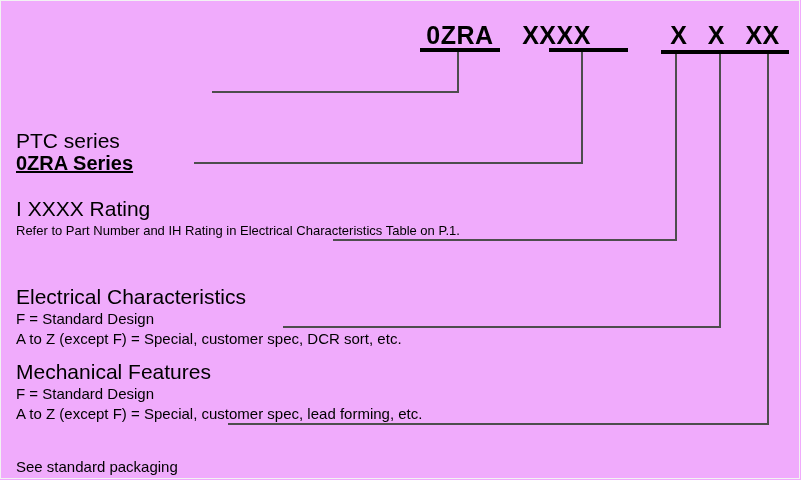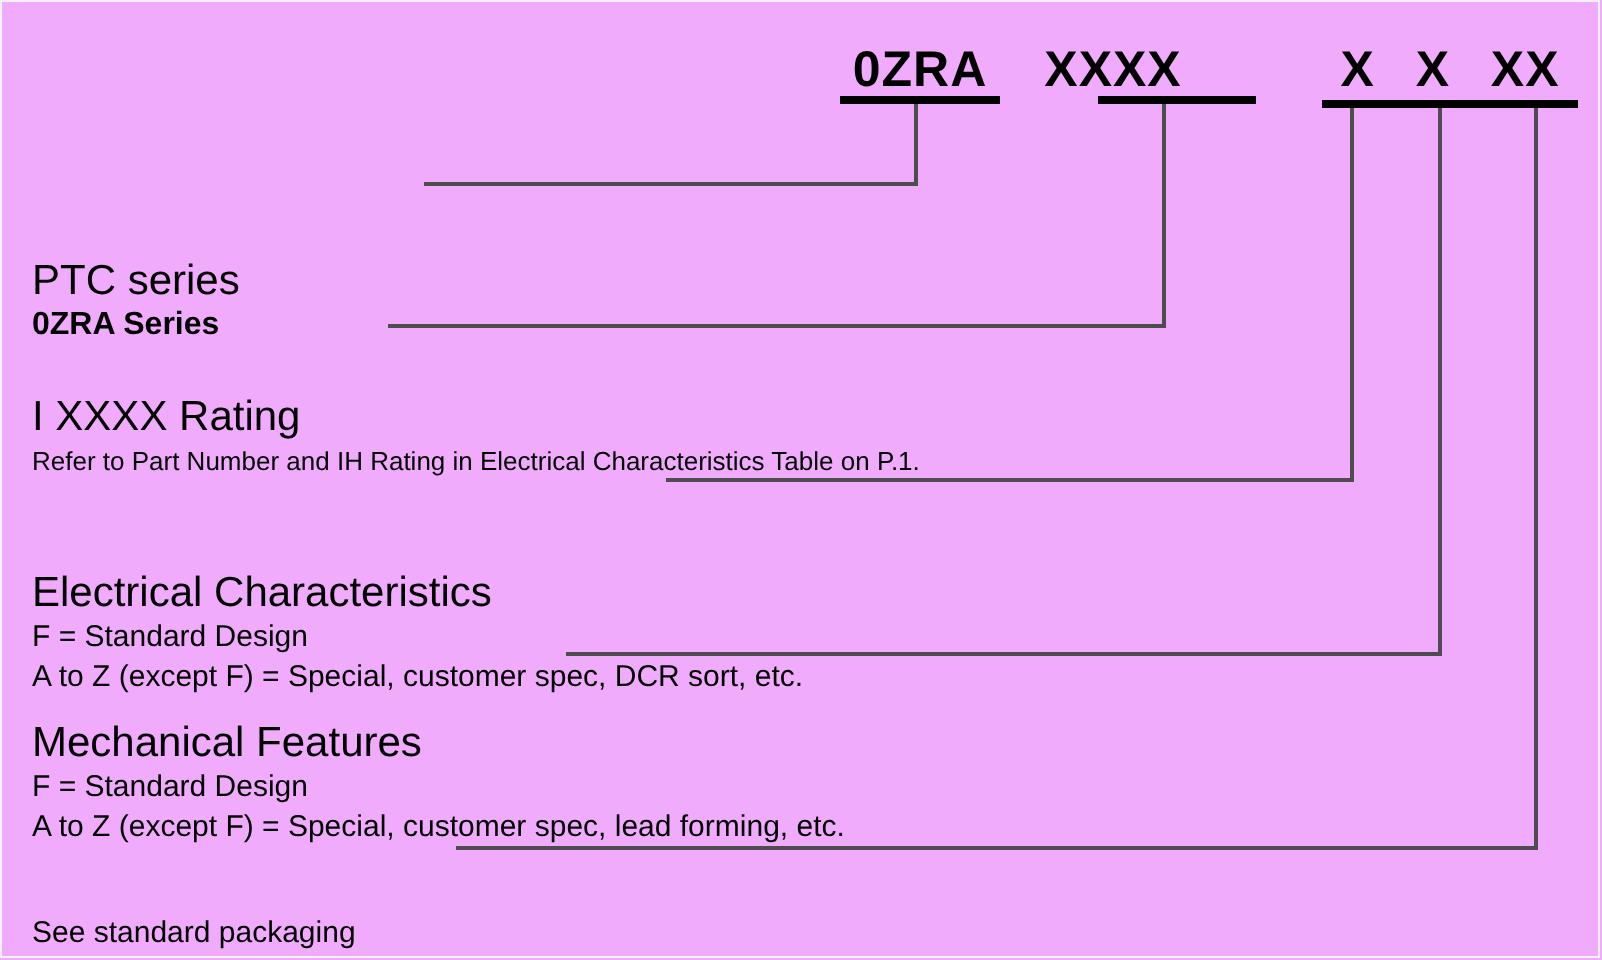--- a/index.html
+++ b/index.html
@@ -57,21 +57,21 @@
   .block-title {
     font-size: 21px;
     line-height: 24px;
     white-space: nowrap;
   }
   .block-sub {
     font-size: 15px;
     line-height: 20px;
     white-space: nowrap;
   }
-  .block-sub.bold { font-weight: bold; font-size: 16px; }
+  .block-sub.bold { font-weight: bold; font-size: 20px; text-decoration: underline; }
   .block-sub.small { font-size: 13px; }
 
   
   #leaders {
     position: absolute;
     left: 0; top: 0;
     width: 801px; height: 480px;
     pointer-events: none;
   }
 </style>

